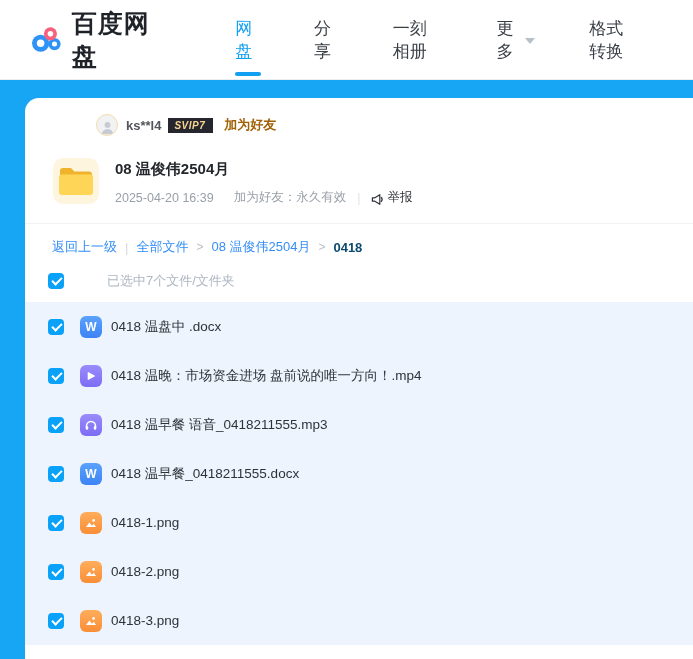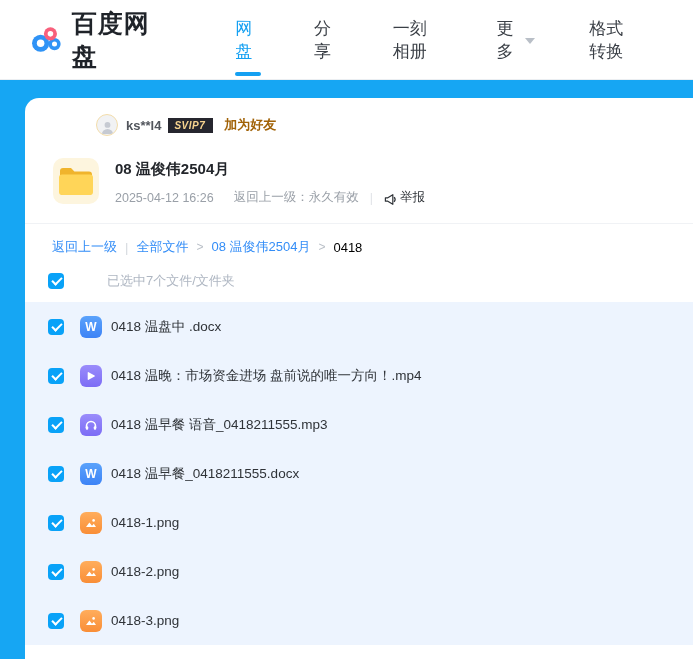--- a/index.html
+++ b/index.html
@@ -46,21 +46,21 @@
   .report { display:flex; align-items:flex-end; color:#2f3338; cursor:pointer; }
   .report svg { width:13px; height:13px; margin-right:3px; }
 
   .divider { border-bottom:1px solid #f0f2f5; margin-top:17px; }
 
   
   .breadcrumb { display:flex; align-items:center; padding:14px 0 0 27px; font-size:13px; height:32px; }
   .bc-link { color:#338df7; cursor:pointer; }
   .bc-bar { color:#d5d9de; margin:0 8px; }
   .bc-gt { color:#b9bfc7; margin:0 8px; font-size:12px; }
-  .bc-current { color:#000000; }
+  .bc-current { color:#0c4a6e;font-weight:bold; }
 
   
   .select-row { display:flex; align-items:center; padding:16px 0 12px 23px; }
   .checkbox { width:16px; height:16px; border-radius:4px; background:#09a2f8; position:relative;
               cursor:pointer; flex:none; }
   .checkbox::after { content:""; position:absolute; left:3.5px; top:4px; width:8px; height:4px;
               border-left:2px solid #fff; border-bottom:2px solid #fff; transform:rotate(-45deg); }
   .select-label { margin-left:43px; font-size:13px; color:#aeb6c2; }
 
   
@@ -122,22 +122,22 @@
       <div class="folder-wrap">
         <svg viewBox="0 0 48 48">
           <rect x="1" y="1" width="46" height="46" rx="10" fill="#fdf5de"></rect>
           <path d="M8 14 a3 3 0 0 1 3-3 h8 l3.4 3.4 h14.6 a3 3 0 0 1 3 3 v17.6 a3 3 0 0 1 -3 3 h-26 a3 3 0 0 1 -3-3 z" fill="#f0b42c"></path>
           <path d="M7 20.5 a3 3 0 0 1 3-3 h28 a3 3 0 0 1 3 3 v14.5 a3 3 0 0 1 -3 3 h-28 a3 3 0 0 1 -3-3 z" fill="#ffd558"></path>
         </svg>
       </div>
       <div class="share-text">
         <div class="share-title">08 温俊伟2504月</div>
         <div class="share-meta">
-          <span class="share-date">2025-04-12 16:26</span>
-          <span>返回上一级：永久有效</span>
+          <span class="share-date">2025-04-20 16:39</span>
+          <span>加为好友：永久有效</span>
           <span class="meta-sep">|</span>
           <span class="report">
             <svg viewBox="0 0 14 14">
               <path d="M1.5 5.2 h2.6 l5.4 -3.4 v10.4 l-5.4 -3.4 h-2.6 z M11 4.5 a4 4 0 0 1 0 5" fill="none" stroke="#2f3338" stroke-width="1.3" stroke-linejoin="round"></path>
             </svg>
             <span>举报</span>
           </span>
         </div>
       </div>
     </div>

